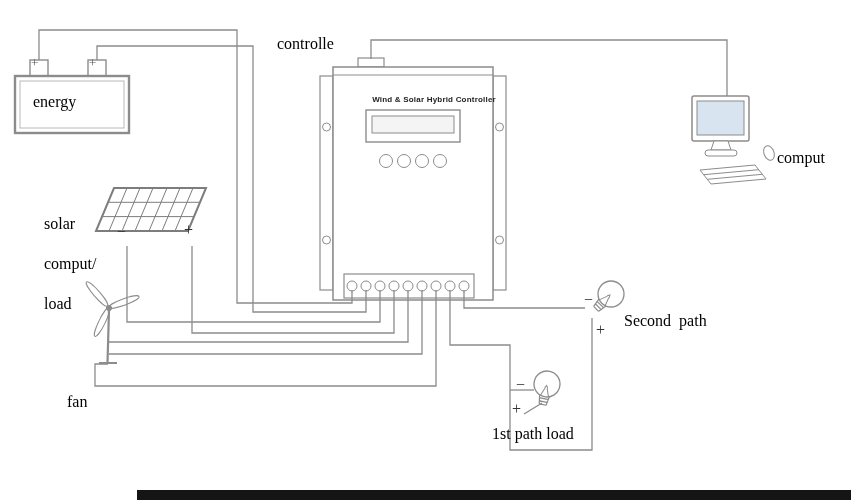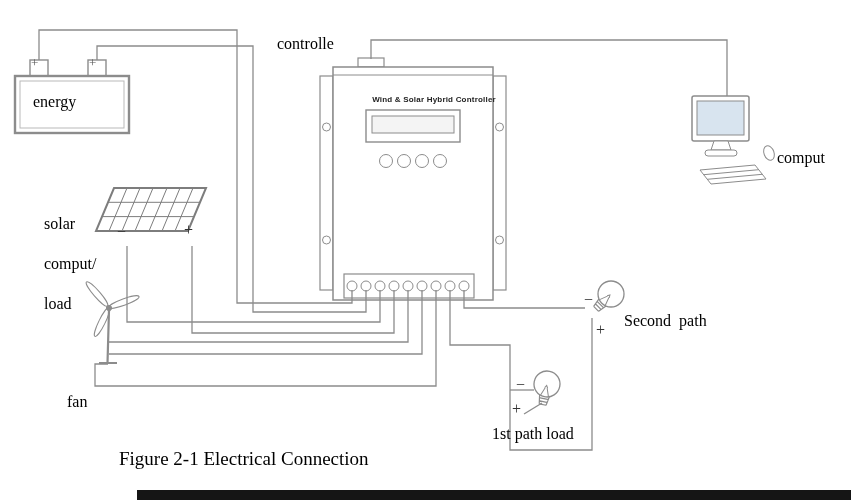--- a/index.html
+++ b/index.html
@@ -138,16 +138,15 @@
 
   <span class="sign small" style="left:31px; top:56px;">+</span>
   <span class="sign small" style="left:89px; top:56px;">+</span>
   <span class="sign" style="left:117px; top:224px;">−</span>
   <span class="sign" style="left:184px; top:222px;">+</span>
   <span class="sign" style="left:584px; top:292px;">−</span>
   <span class="sign" style="left:596px; top:322px;">+</span>
   <span class="sign" style="left:516px; top:377px;">−</span>
   <span class="sign" style="left:512px; top:401px;">+</span>
 
-  <div class="caption">Figure 2-1 Electrical Connection</div>
 
   <div class="bottom-bar"></div>
 </div>
 
 </body></html>

